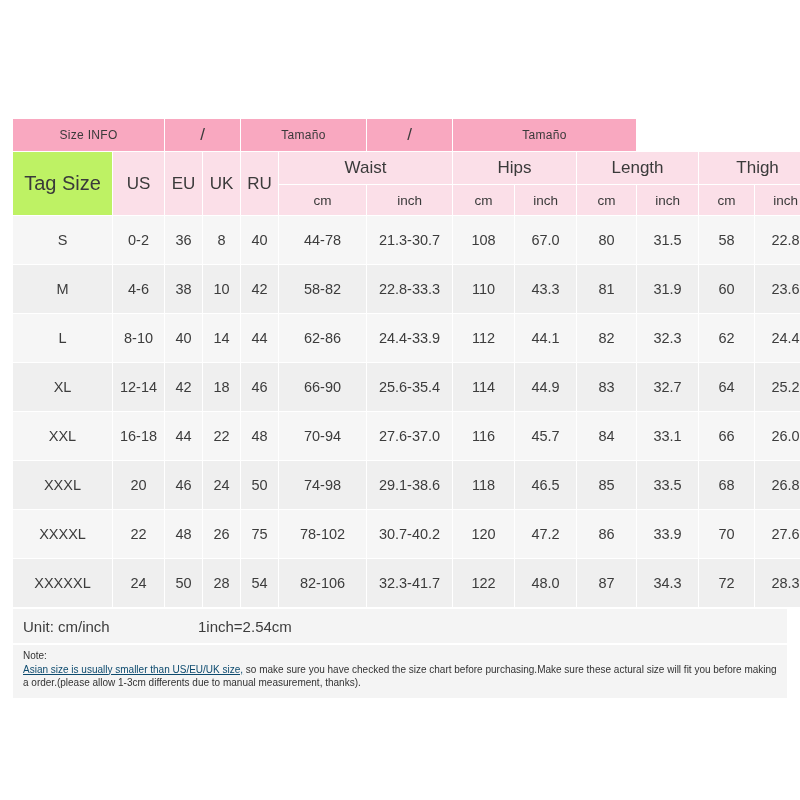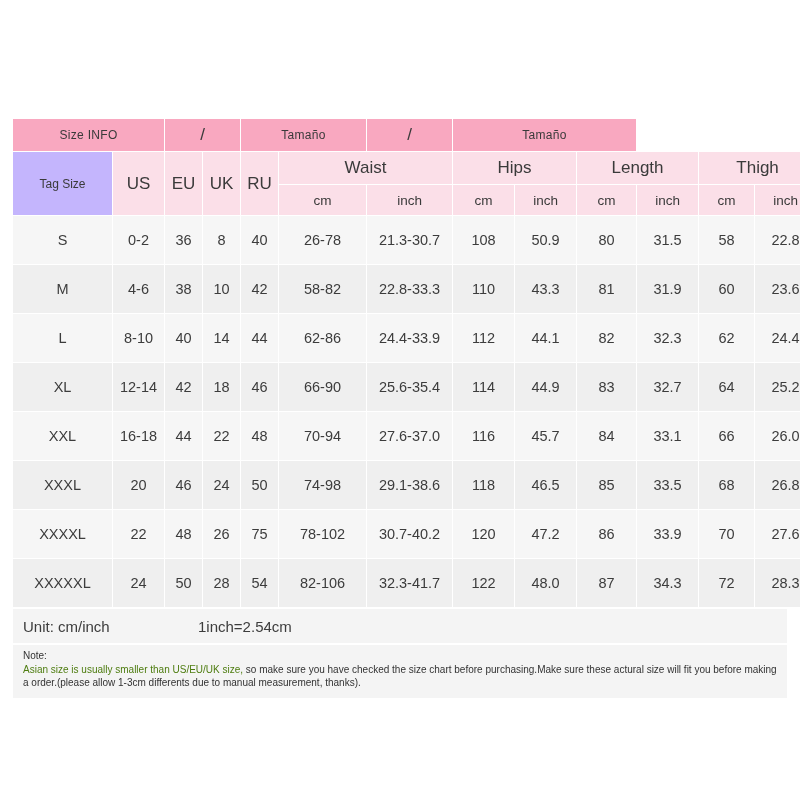--- a/index.html
+++ b/index.html
@@ -54,23 +54,23 @@
     font-size: 17px;
   }
   
   .grp {
     background: #fbdfe8;
     color: #4a4a4a;
     font-size: 17px;
     height: 32px;
   }
   .grp-tag {
-    background: #c4b5fd;
+    background: #bef264;
     color: #4a4a4a;
-    font-size: 12px;
+    font-size: 20px;
   }
   .sub {
     background: #fbdfe8;
     color: #4a4a4a;
     font-size: 13.5px;
     height: 30px;
   }
   
   .row-a td { background: #f6f6f6; }
   .row-b td { background: #efefef; }
@@ -102,21 +102,21 @@
   .unit-mid { }
   .note-box {
     background: #f4f4f4;
     border: 1px solid #ffffff;
     padding: 4px 10px 8px 10px;
     font-size: 10px;
     color: #333333;
     line-height: 1.35;
   }
   .note-title { display: block; }
-  .note-red { color: #4d7c0f; }
+  .note-red { color: #0c4a6e; text-decoration: underline; }
   .note-body { color: #333333; }
 </style>
 </head>
 <body>
 
 <div id="page">
   <div class="chart-wrap">
 
     <table class="size-chart">
       <colgroup>
@@ -166,24 +166,24 @@
         <td class="sub">cm</td>
         <td class="sub">inch</td>
       </tr>
 
       <tr class="row-a">
         <td class="data tagsize">S</td>
         <td class="data">0-2</td>
         <td class="data">36</td>
         <td class="data">8</td>
         <td class="data">40</td>
-        <td class="data wide">26-78</td>
+        <td class="data wide">44-78</td>
         <td class="data wide">21.3-30.7</td>
         <td class="data">108</td>
-        <td class="data">50.9</td>
+        <td class="data">67.0</td>
         <td class="data">80</td>
         <td class="data">31.5</td>
         <td class="data">58</td>
         <td class="data">22.8</td>
       </tr>
 
       <tr class="row-b">
         <td class="data tagsize">M</td>
         <td class="data">4-6</td>
         <td class="data">38</td>

